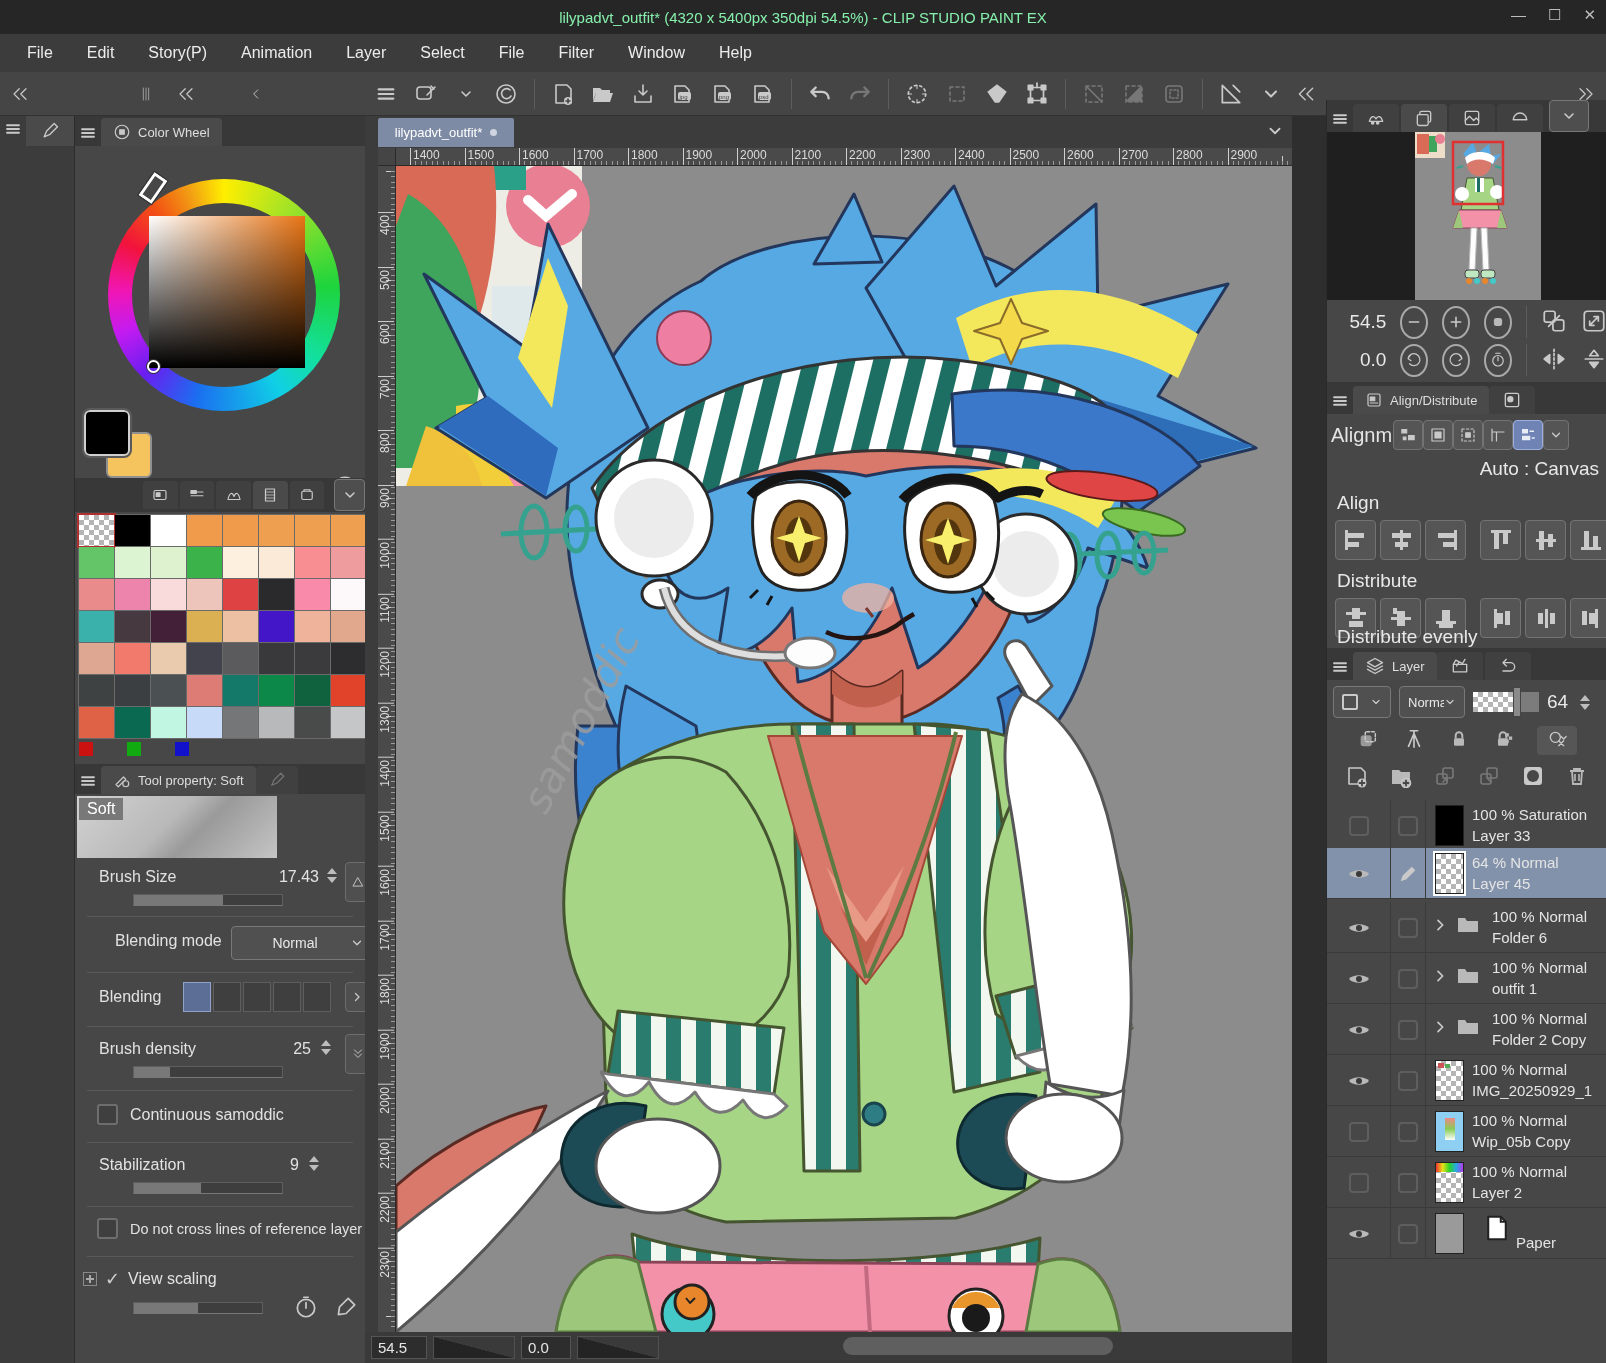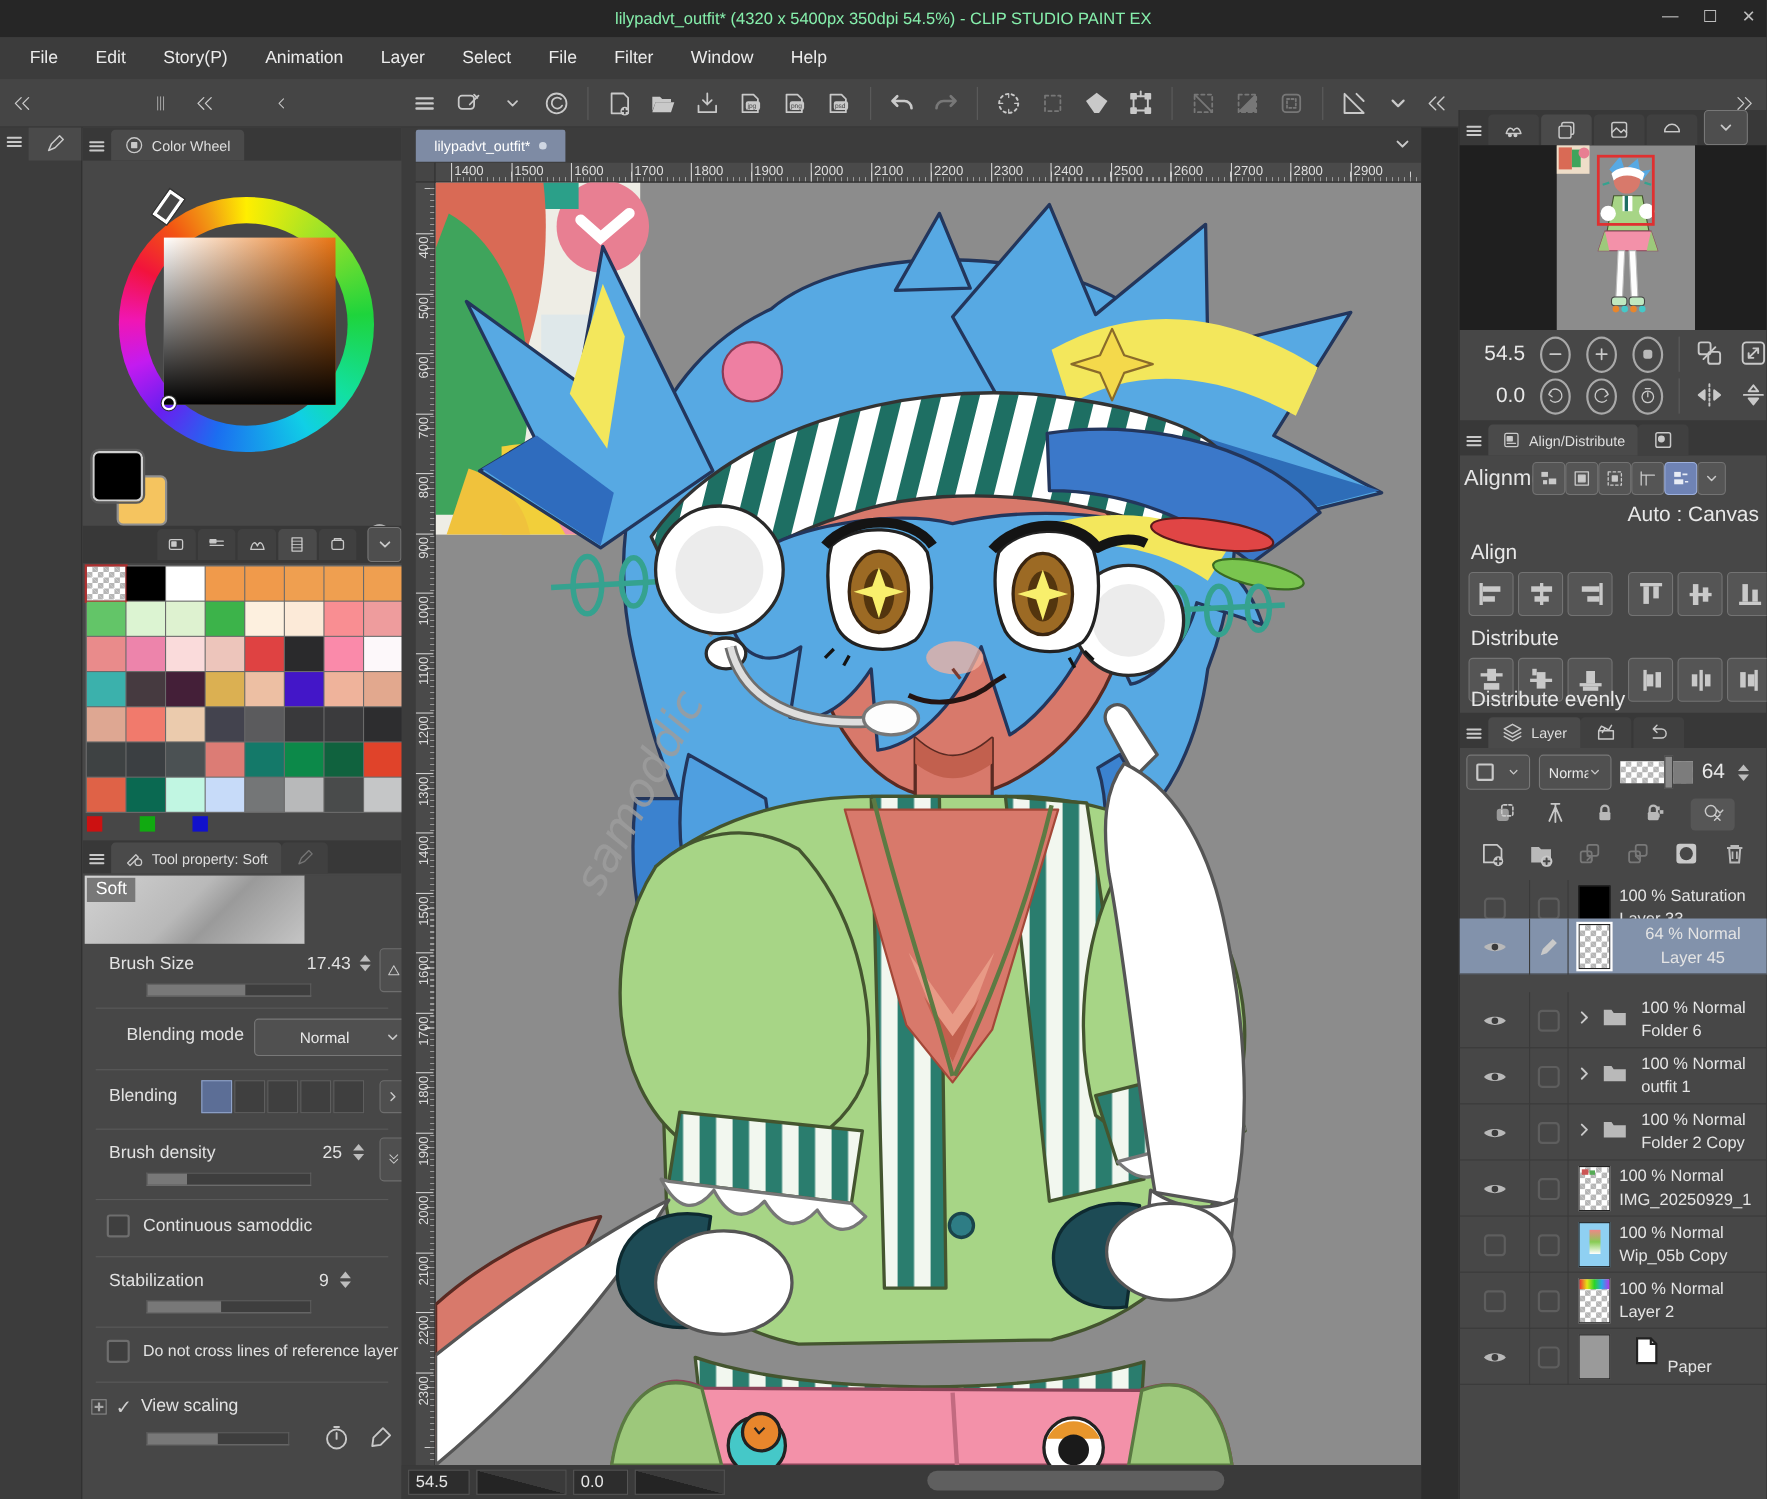--- a/index.html
+++ b/index.html
@@ -1225,21 +1225,21 @@
             <span class="emptybox"></span>
           </div>
           <div class="lbody">
             <div class="lthumb" style="background:#000;"></div>
             <div class="ltext">
               <div>100 % Saturation</div>
               <div>Layer 33</div>
             </div>
           </div>
         </div>
-        <div class="lrow sel" style="top: 35px; text-align: center;">
+        <div class="lrow sel" style="top: 48px;">
           <div class="lcell1">
             <svg width="24" height="24" viewBox="0 0 24 24">
               <use href="#i-eye"></use>
             </svg>
           </div>
           <div class="lcell2">
             <svg width="22" height="22" viewBox="0 0 24 24">
               <use href="#i-pen"></use>
             </svg>
           </div>

